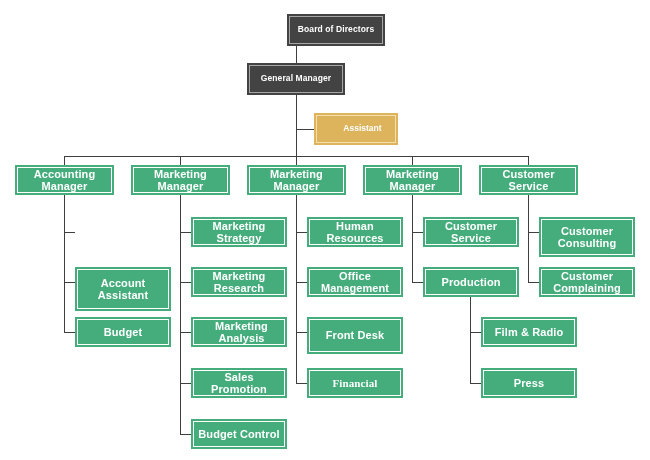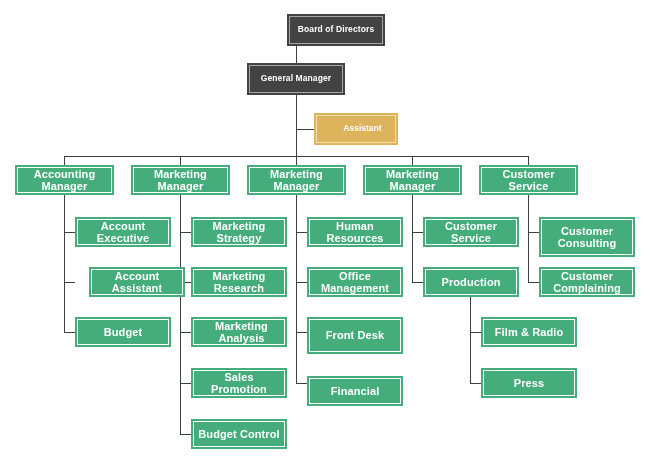--- a/index.html
+++ b/index.html
@@ -144,24 +144,21 @@
   <div class="node green" style="left:247px; top:165px; width:99px; height:30px;">
     <span class="node-label">Marketing Manager</span>
   </div>
   <div class="node green" style="left:363px; top:165px; width:99px; height:30px;">
     <span class="node-label">Marketing Manager</span>
   </div>
   <div class="node green" style="left:479px; top:165px; width:99px; height:30px;">
     <span class="node-label">Customer Service</span>
   </div>
 
-  <div class="node green" style="left:75px; top:217px; width:96px; height:30px;">
-    <span class="node-label">Account Executive</span>
-  </div>
-  <div class="node green" style="left:75px; top:267px; width:96px; height:30px;margin-left:14px;">
+  <div class="node green" style="left:75px; top:267px; width:96px; height:44px;">
     <span class="node-label">Account Assistant</span>
   </div>
   <div class="node green" style="left:75px; top:317px; width:96px; height:30px;">
     <span class="node-label">Budget</span>
   </div>
 
   <div class="node green" style="left:191px; top:217px; width:96px; height:30px;">
     <span class="node-label">Marketing Strategy</span>
   </div>
   <div class="node green" style="left:191px; top:267px; width:96px; height:30px;">
@@ -179,21 +176,21 @@
 
   <div class="node green" style="left:307px; top:217px; width:96px; height:30px;">
     <span class="node-label">Human Resources</span>
   </div>
   <div class="node green" style="left:307px; top:267px; width:96px; height:30px;">
     <span class="node-label">Office Management</span>
   </div>
   <div class="node green" style="left:307px; top:317px; width:96px; height:37px;">
     <span class="node-label">Front Desk</span>
   </div>
-  <div class="node green" style="left:307px; top:376px; width:96px; height:30px;">
+  <div class="node green" style="left:307px; top:368px; width:96px; height:30px;font-family:Liberation Serif, serif;">
     <span class="node-label">Financial</span>
   </div>
 
   <div class="node green" style="left:423px; top:217px; width:96px; height:30px;">
     <span class="node-label">Customer Service</span>
   </div>
   <div class="node green" style="left:423px; top:267px; width:96px; height:30px;">
     <span class="node-label">Production</span>
   </div>
   <div class="node green" style="left:481px; top:317px; width:96px; height:30px;">

